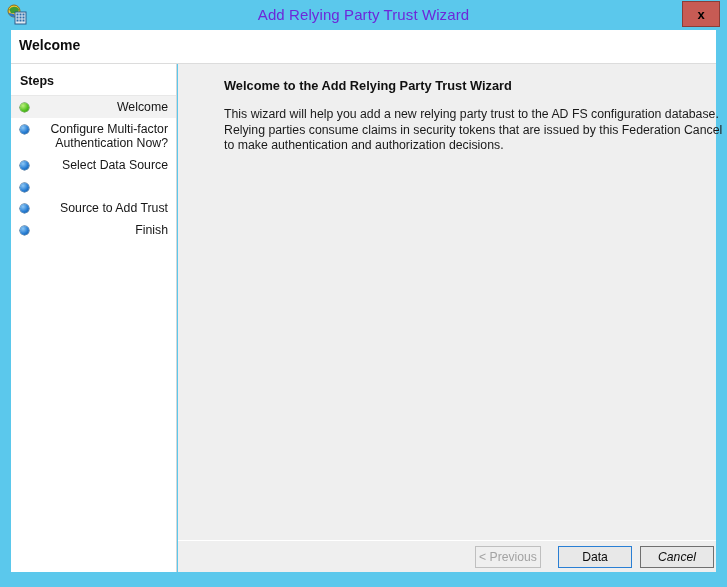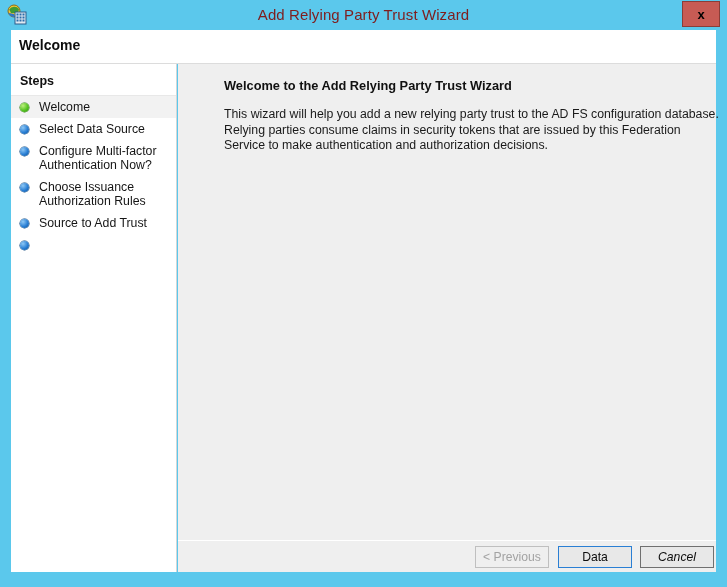--- a/index.html
+++ b/index.html
@@ -36,21 +36,21 @@
     width: 22px; height: 22px;
   }
   #titlebar-title {
     position: absolute;
     left: 0; top: 0;
     width: 727px;
     height: 30px;
     line-height: 30px;
     text-align: center;
     font-size: 15px;
-    color: #7f1d1d;
+    color: #6d28d9;
     font-family: "Liberation Sans", sans-serif;
     letter-spacing: .1px;
   }
   #close-button {
     position: absolute;
     right: 7px; top: 1px;
     width: 38px; height: 26px;
     background: #C75B54;
     border: 1px solid #8a3d38;
     box-sizing: border-box;
@@ -93,20 +93,21 @@
   
   #sidebar {
     position: absolute;
     left: 0; top: 0;
     width: 166px;
     height: 508px;
     background: #ffffff;
     border-right: 1px solid #d6d6d6;
     box-sizing: border-box;
     overflow: hidden;
+    text-align: right;
   }
   #steps-heading {
     position: absolute;
     left: 9px; top: 10px;
     font-size: 12.5px;
     font-weight: bold;
     color: #111111;
     font-family: "Liberation Sans", sans-serif;
   }
   #steps-divider {
@@ -209,21 +210,21 @@
     border: 1px solid #707070;
     color: #0d0d0d;
     display: flex;
     align-items: center;
     justify-content: center;
     cursor: pointer;
     padding: 0;
   }
   #btn-previous {
     left: 297px;
-    width: 74px;
+    width: 66px;
     border: 1px solid #bfbfbf;
     background: #efefef;
     color: #a3a3a3;
     cursor: default;
   }
   #btn-start {
     left: 380px;
     width: 74px;
     border: 1px solid #2a7fd4;
     background: #e8e8e8;
@@ -276,51 +277,50 @@
       <div id="steps-divider"></div>
       <div id="steps-list">
 
         <div class="step-item current">
           <span class="step-bullet green"></span>
           <span class="step-label">Welcome</span>
         </div>
 
         <div class="step-item">
           <span class="step-bullet blue"></span>
-          <span class="step-label">Select Data Source</span>
-        </div>
-
-        <div class="step-item">
-          <span class="step-bullet blue"></span>
           <span class="step-label">Configure Multi-factor
 Authentication Now?</span>
         </div>
 
         <div class="step-item">
           <span class="step-bullet blue"></span>
-          <span class="step-label">Choose Issuance
-Authorization Rules</span>
+          <span class="step-label">Select Data Source</span>
+        </div>
+
+        <div class="step-item">
+          <span class="step-bullet blue"></span>
         </div>
 
         <div class="step-item">
           <span class="step-bullet blue"></span>
           <span class="step-label">Source to Add Trust</span>
         </div>
 
         <div class="step-item">
           <span class="step-bullet blue"></span>
+          <span class="step-label">Finish</span>
         </div>
 
       </div>
     </div>
 
     <div id="content-panel">
       <div id="content-body">
         <div id="content-heading">Welcome to the Add Relying Party Trust Wizard</div>
-        <p class="content-paragraph">This wizard will help you add a new relying party trust to the AD FS configuration database.  Relying parties consume claims in security tokens that are issued by this Federation Service to make authentication and authorization decisions.</p>
+        <p class="content-paragraph">This wizard will help you add a new relying party trust to the AD FS configuration database.  Relying parties consume claims in security tokens that are issued by this Federation Cancel to make authentication and authorization decisions.</p>
       </div>
 
       <div id="button-bar">
         <button class="wiz-button" id="btn-previous">&lt; Previous</button>
         <button class="wiz-button" id="btn-start">Data</button>
         <button class="wiz-button" id="btn-cancel">Cancel</button>
       </div>
     </div>
 
   </div>

